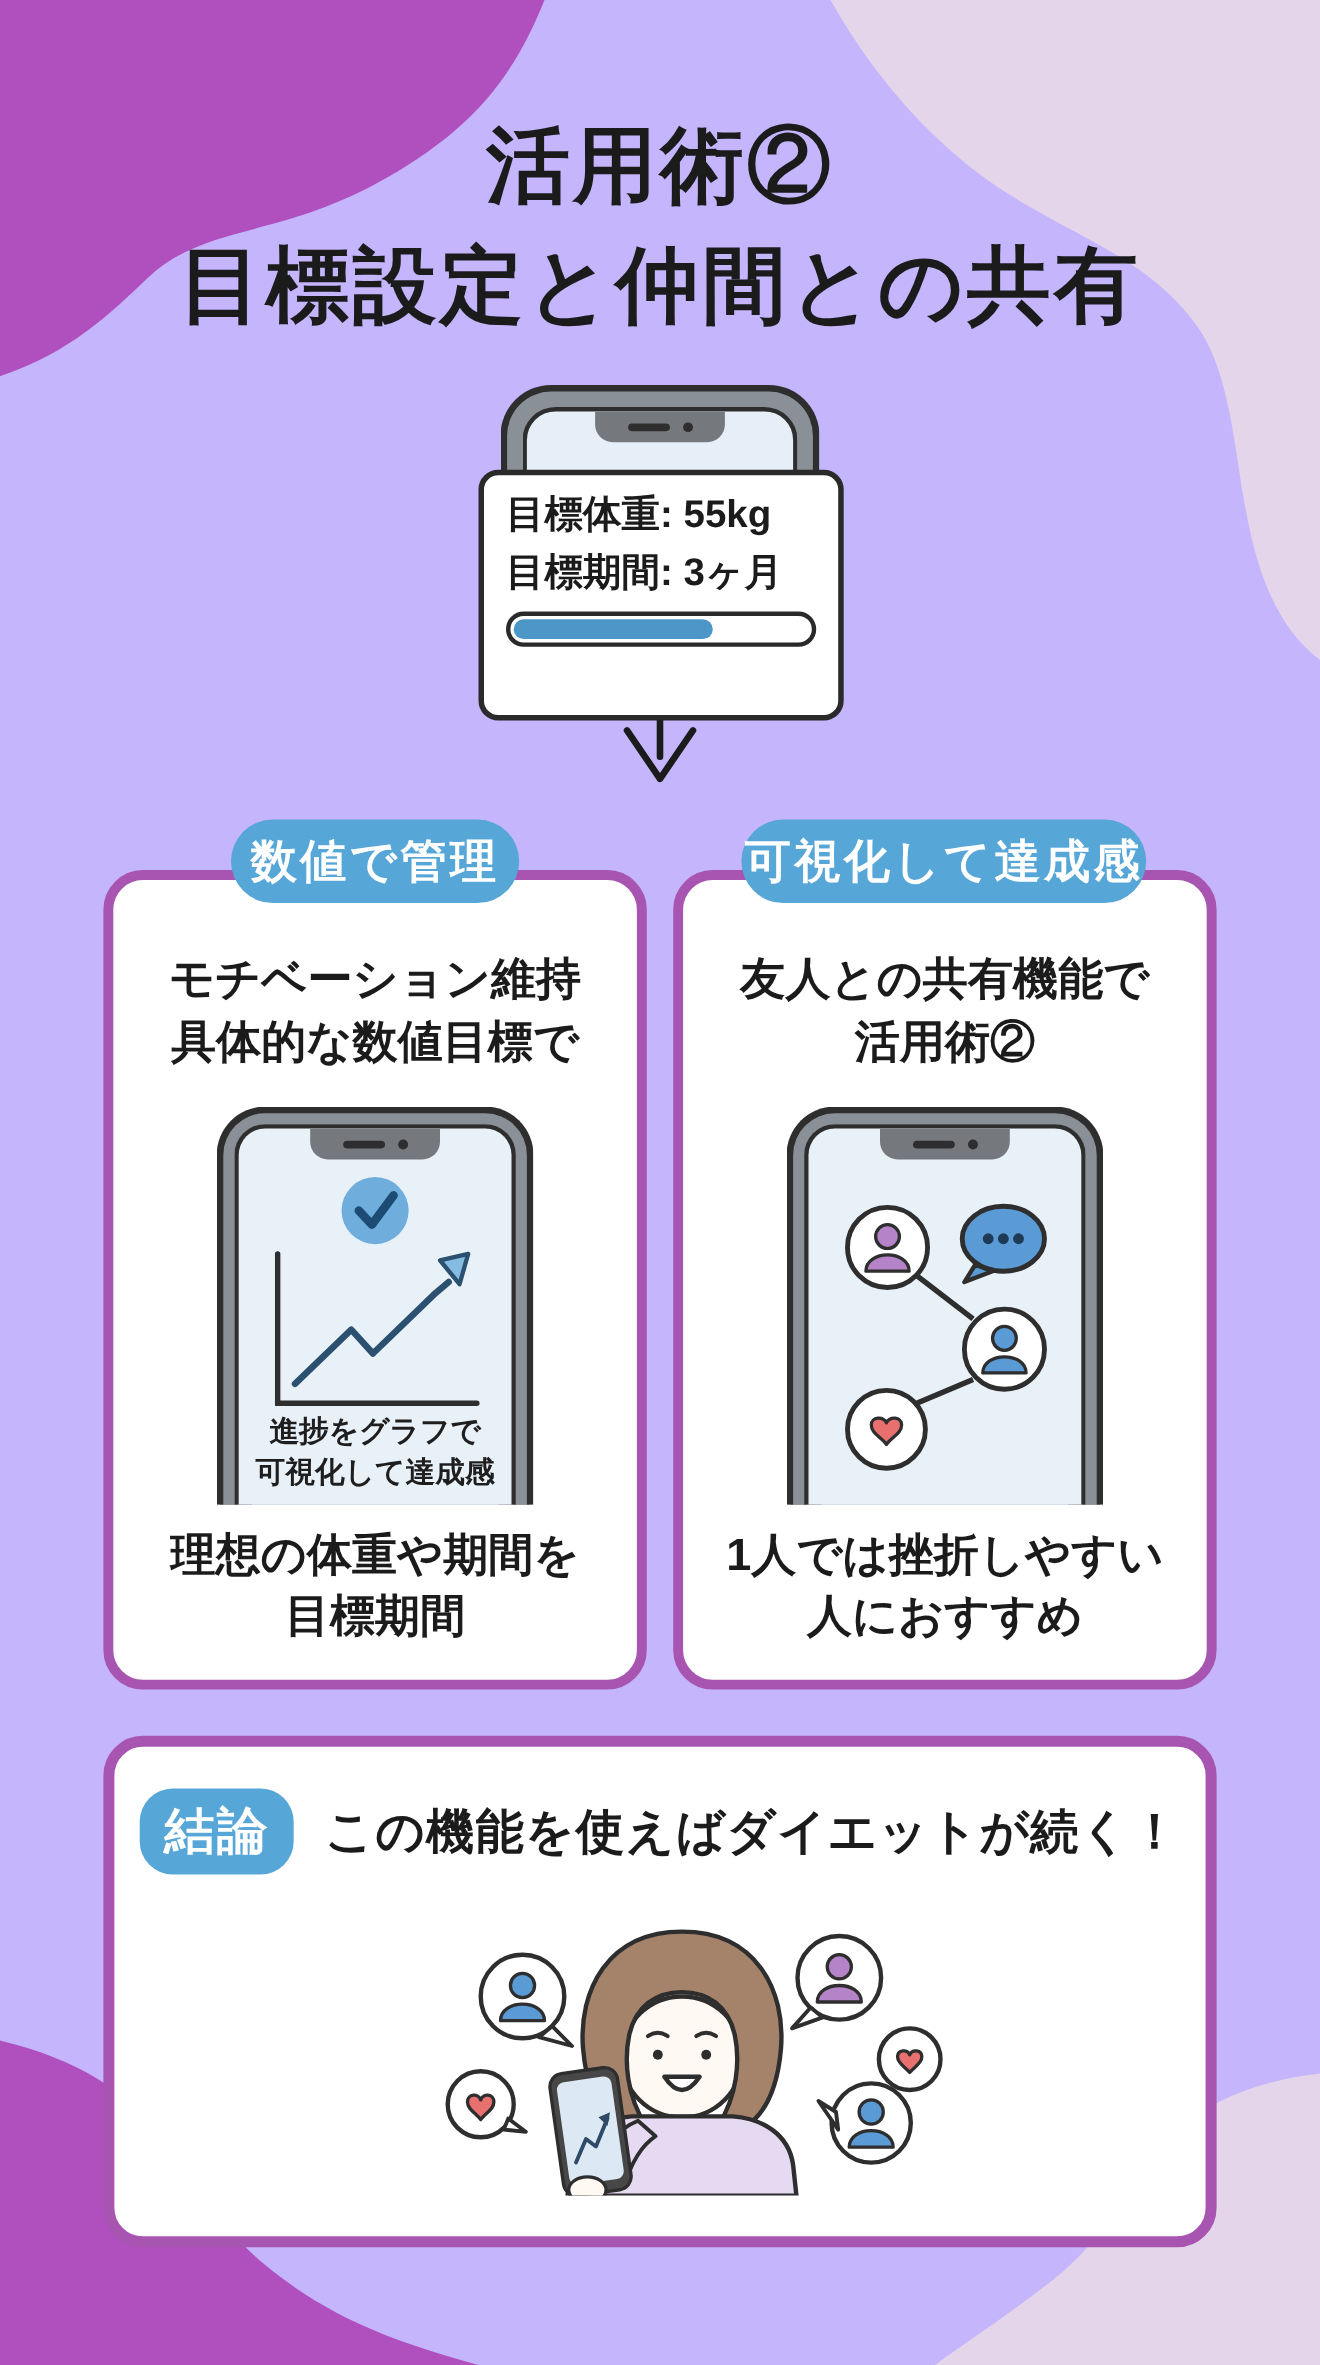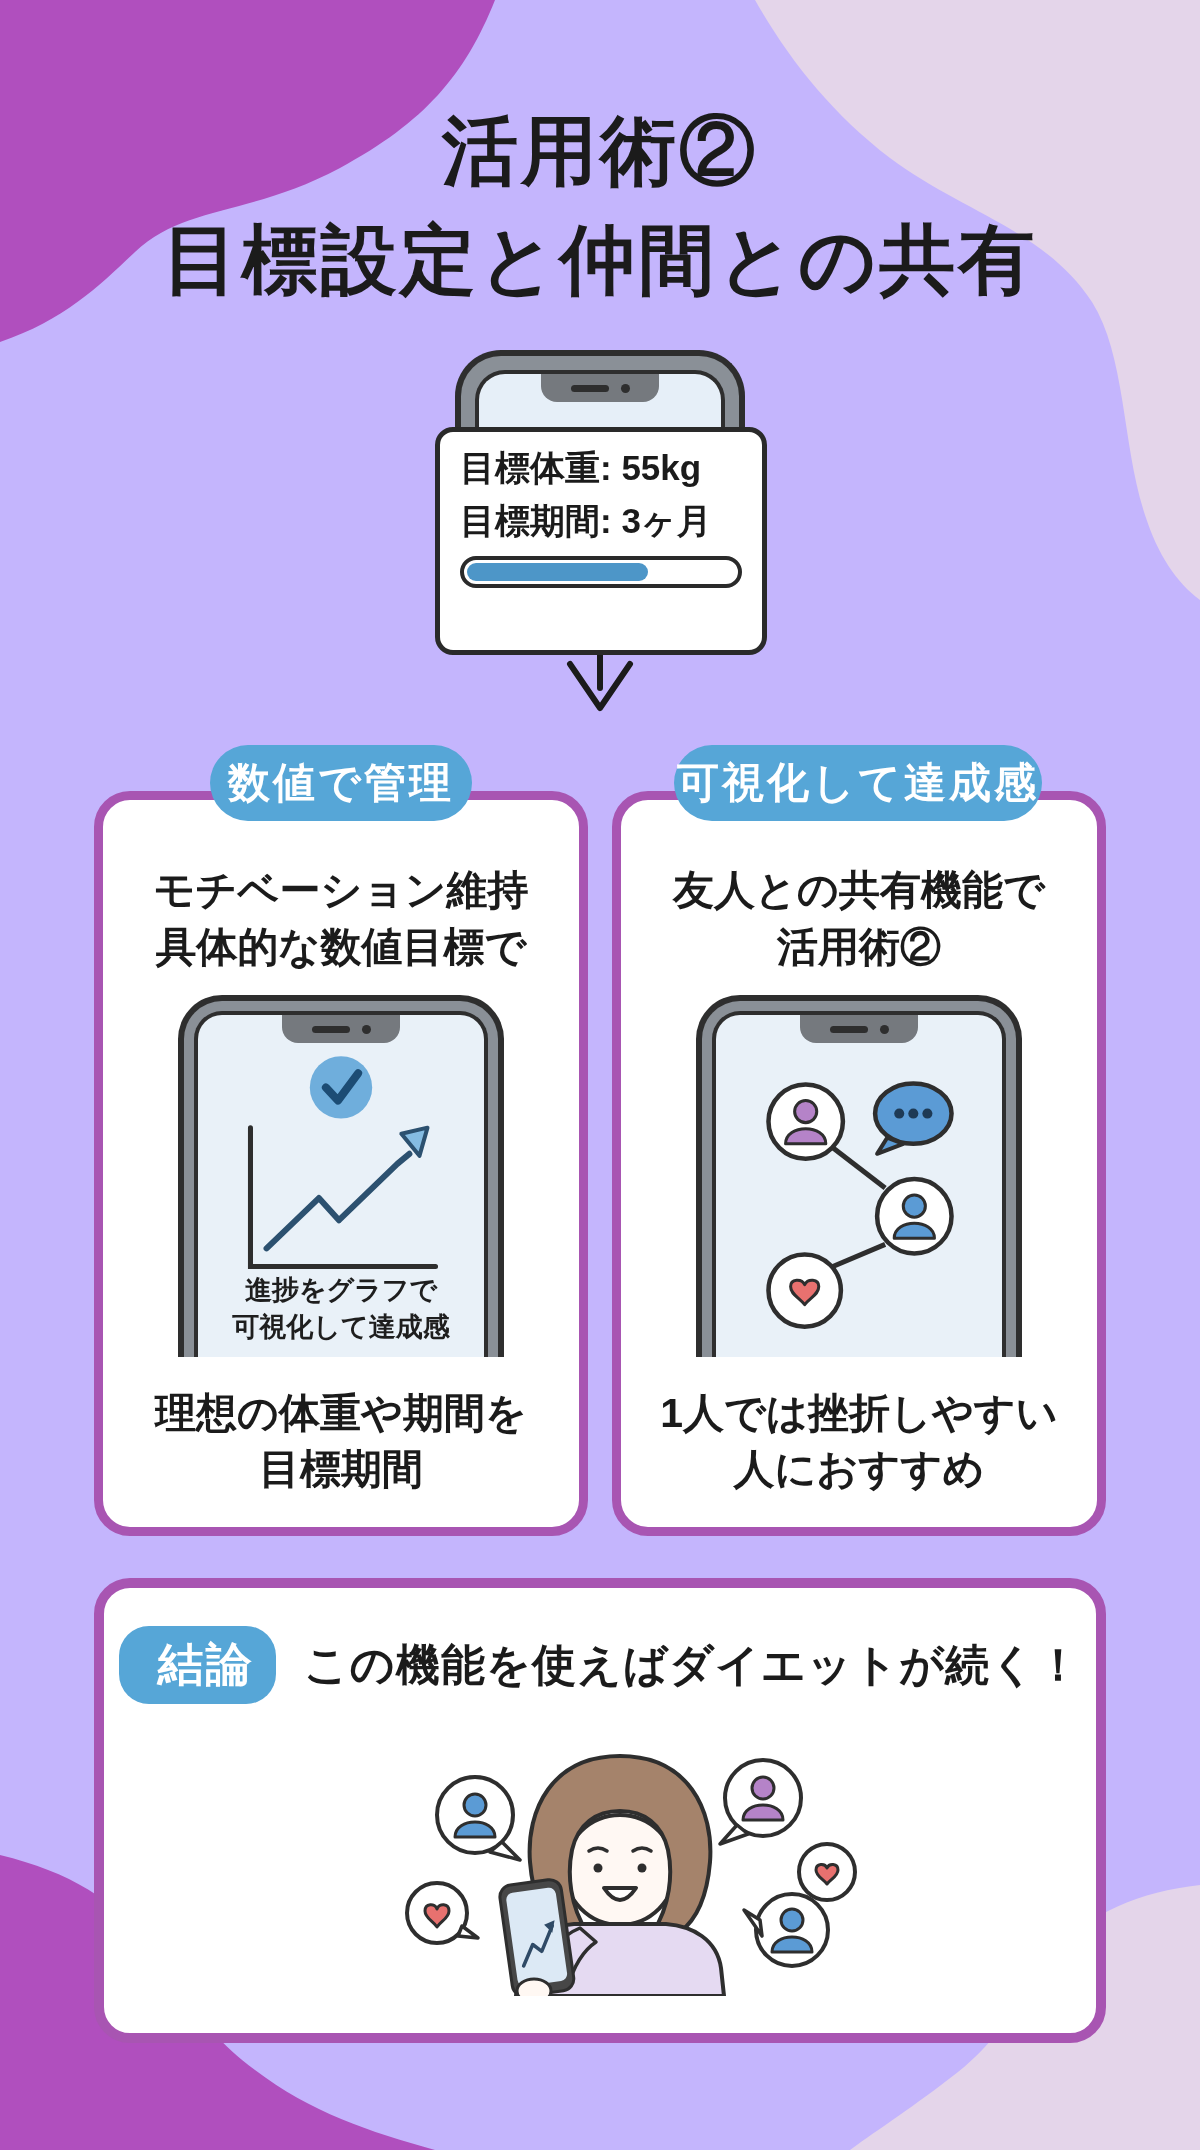--- a/index.html
+++ b/index.html
@@ -40,39 +40,39 @@
   .feature-card { position:absolute; top:791px; width:494px; height:745px; background:#fff;
                   border:9px solid #A855B2; border-radius:36px; box-sizing:border-box; z-index:2; }
   .card-left  { left:94px; }
   .card-right { left:612px; }
   .pill { position:absolute; top:745px; height:76px; background:#56A6D7; border-radius:40px;
           color:#fff; font-size:42px; font-weight:800; letter-spacing:3px;
           display:flex; align-items:center; justify-content:center; box-sizing:border-box; z-index:4; }
   .pill-left  { left:210px; width:262px; }
   .pill-right { left:674px; width:368px; }
   .card-heading { margin-top:62px; text-align:center; font-size:41px; font-weight:800; line-height:1.38; }
-  .card-phone { position:relative; width:326px; height:362px; margin:20px auto 0;
+  .card-phone { position:relative; width:288px; height:362px; margin:31px auto 0;
                 background:#8A9097; border:6px solid #2E2E2E; border-bottom:none;
                 border-radius:44px 44px 0 0; box-sizing:border-box; }
   .card-screen { position:absolute; left:10px; right:10px; top:10px; bottom:0;
                  background:#E9F1F8; border:4px solid #2E2E2E; border-bottom:none;
                  border-radius:28px 28px 0 0; overflow:hidden; }
   .screen-caption { position:absolute; left:0; right:0; bottom:12px; text-align:center;
                     font-size:27px; font-weight:800; line-height:1.35; color:#1E1E1E; }
   .card-footer { position:absolute; left:0; right:0; bottom:30px; text-align:center;
                  font-size:41px; font-weight:800; line-height:1.35; }
 
   
   .conclusion-card { position:absolute; left:94px; top:1578px; width:1012px; height:465px;
                      background:#fff; border:10px solid #A855B2; border-radius:36px;
                      box-sizing:border-box; z-index:2; }
   .conclusion-row { display:flex; align-items:center; justify-content:center; gap:28px; margin-top:38px; }
   .conclusion-badge { width:140px; height:78px; background:#56A6D7; border-radius:30px; color:#fff;
                       font-size:46px; font-weight:800; letter-spacing:2px;
-                      display:flex; align-items:center; justify-content:center; flex:0 0 auto;padding-left:17px; }
+                      display:flex; align-items:center; justify-content:center; flex:0 0 auto; }
   .conclusion-text { font-size:44px; font-weight:800; letter-spacing:1px; white-space:nowrap; }
   .illustration { position:absolute; left:216px; top:126px; width:560px; height:282px; }
 </style>
 </head>
 <body>
 
 <div class="canvas">
 
   <svg class="bg-blobs" viewBox="0 0 1200 2150">
     <path fill="#B04FBE" d="M0,0 L495,0 C465,75 425,122 340,168 C250,216 185,205 135,252 C100,285 65,320 0,342 Z"></path>

